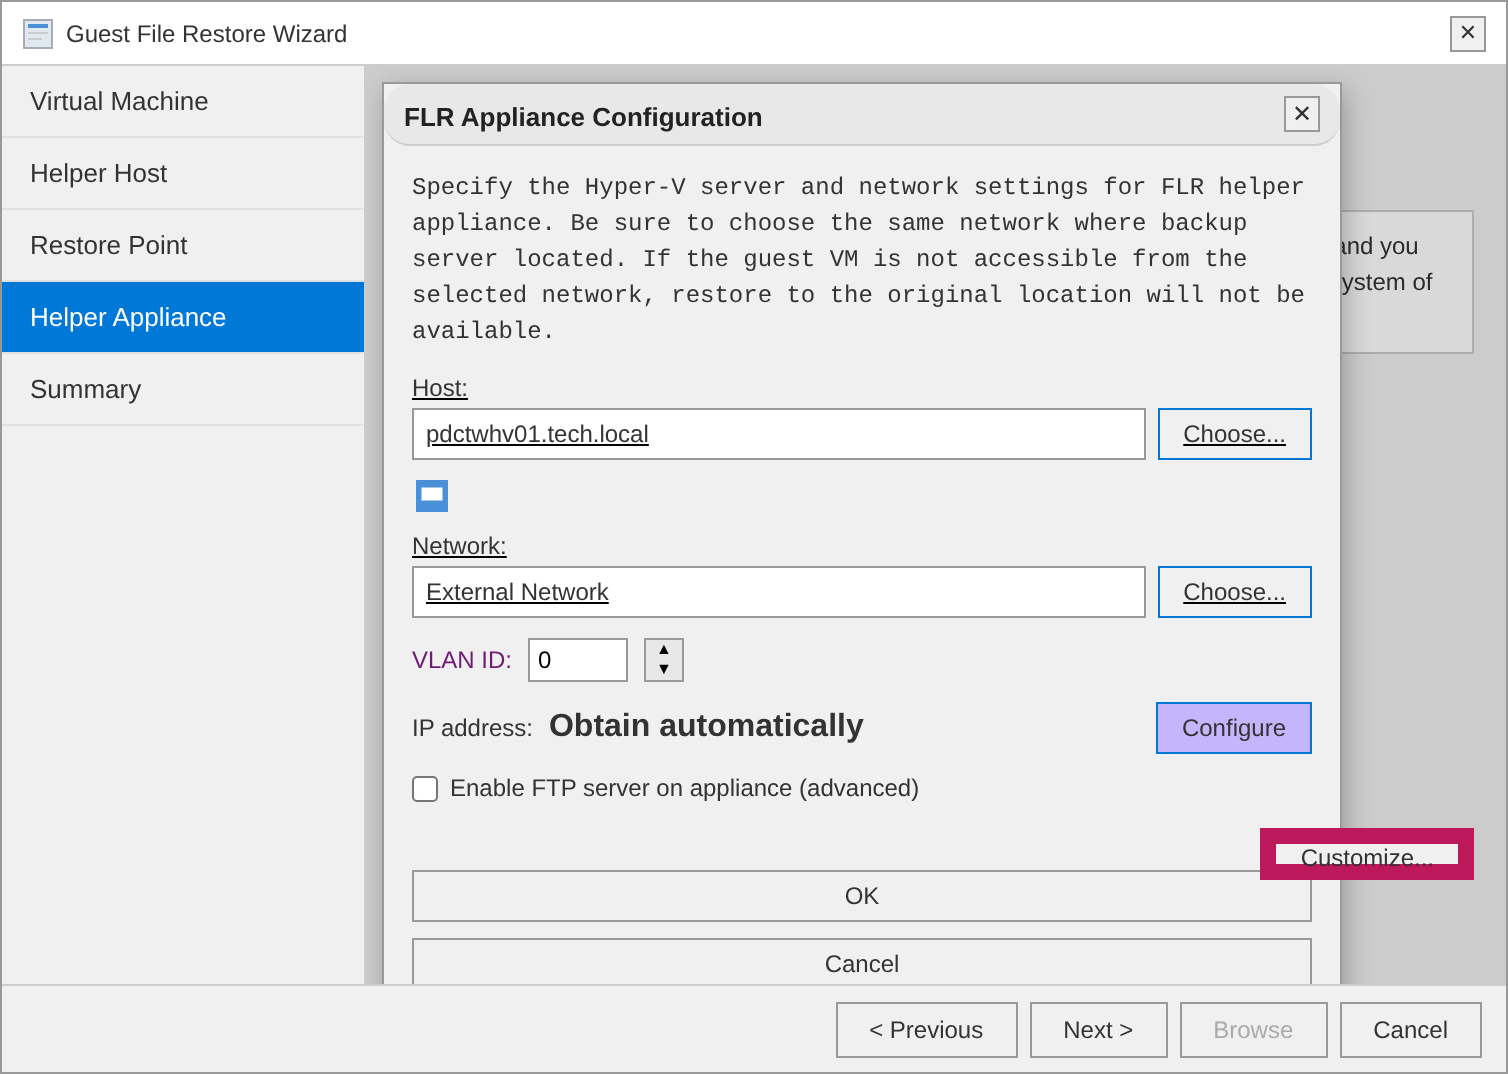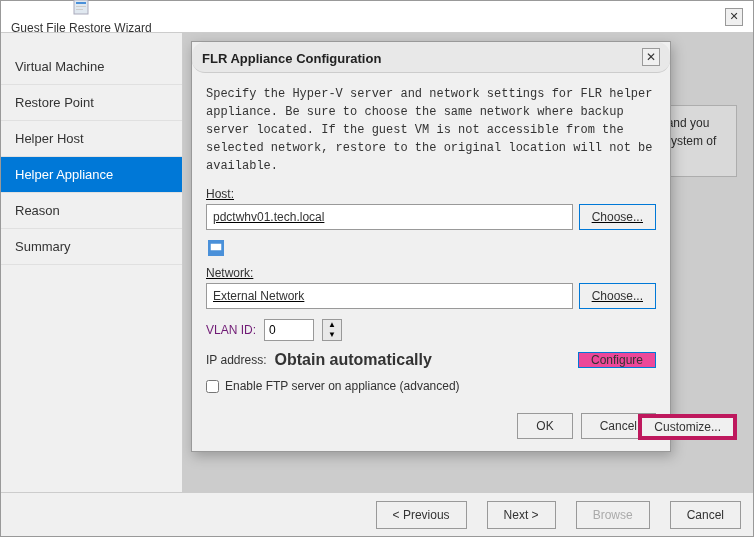--- a/index.html
+++ b/index.html
@@ -25,21 +25,20 @@
       padding: 6px 10px;
       display: flex;
       align-items: center;
       justify-content: space-between;
       height: 32px;
     }
     .title-bar-left {
       display: flex;
       align-items: center;
       gap: 6px;
-      flex-direction: column;
     }
     .title-bar-icon {
       width: 16px;
       height: 16px;
     }
     .title-bar-text {
       font-size: 12px;
       color: #333;
     }
     .title-bar-close {
@@ -56,21 +55,21 @@
     }
     .content-area {
       display: flex;
       flex: 1;
       overflow: hidden;
     }
     .sidebar {
       width: 182px;
       background: #f0f0f0;
       border-right: 1px solid #ccc;
-      padding-top: 16px;
+      padding-top: 0;
     }
     .sidebar-item {
       padding: 10px 14px;
       font-size: 13px;
       color: #333;
       cursor: pointer;
       border-bottom: 1px solid #e0e0e0;
     }
     .sidebar-item.active {
       background: #0078d7;
@@ -261,81 +260,83 @@
       font-size: 12px;
       color: #333;
       font-weight: 400;
     }
     .ip-value {
       font-size: 16px;
       color: #333;
       font-weight: 600;
     }
     .configure-btn {
-      height: 16px;
+      height: 26px;
       padding: 0 12px;
       border: 1px solid #0078d7;
-      background: #ec4899;
+      background: #c4b5fd;
       font-size: 12px;
       color: #333;
       cursor: pointer;
       margin-left: auto;
     }
     .checkbox-row {
       display: flex;
       align-items: center;
       gap: 6px;
+      margin-bottom: 14px;
     }
     .checkbox-row input[type=checkbox] {
       width: 13px;
       height: 13px;
     }
     .checkbox-label {
       font-size: 12px;
       color: #333;
     }
     .modal-footer {
       display: flex;
       justify-content: flex-end;
       gap: 8px;
       padding: 8px 14px 12px;
+      flex-direction: column;
     }
     .btn {
       height: 26px;
       padding: 0 18px;
       border: 1px solid #999;
       background: #f0f0f0;
       font-size: 12px;
       color: #333;
       cursor: pointer;
     }
     .btn-primary {
       background: #f0f0f0;
     }
     .customize-btn {
       height: 26px;
       padding: 0 12px;
-      border: 4px solid #be185d;
+      border: 8px solid #be185d;
       background: #f0f0f0;
       font-size: 12px;
       color: #333;
       cursor: pointer;
       position: absolute;
       right: 16px;
       bottom: 52px;
     }
     
     .bottom-nav {
       background: #f0f0f0;
       border-top: 1px solid #ccc;
       padding: 8px 12px;
       display: flex;
       align-items: center;
       justify-content: flex-end;
-      gap: 20px;
+      gap: 6px;
       height: 44px;
     }
     .nav-btn {
       height: 28px;
       padding: 0 16px;
       border: 1px solid #999;
       background: #f0f0f0;
       font-size: 12px;
       color: #333;
       cursor: pointer;
@@ -366,24 +367,23 @@
       </svg>
       <span class="title-bar-text">Guest File Restore Wizard</span>
     </div>
     <button class="title-bar-close">✕</button>
   </div>
 
   <div class="content-area">
 
     <div class="sidebar">
       <div class="sidebar-item">Virtual Machine</div>
+      <div class="sidebar-item">Helper Host</div>
       <div class="sidebar-item">Restore Point</div>
-      <div class="sidebar-item">Helper Host</div>
       <div class="sidebar-item active">Helper Appliance</div>
-      <div class="sidebar-item">Reason</div>
       <div class="sidebar-item">Summary</div>
     </div>
 
     <div class="main-panel">
 
       <div class="header-section">
 
         <svg class="penguin-svg" viewBox="0 0 48 48">
 
           <ellipse cx="24" cy="30" rx="13" ry="15" fill="#222"></ellipse>

